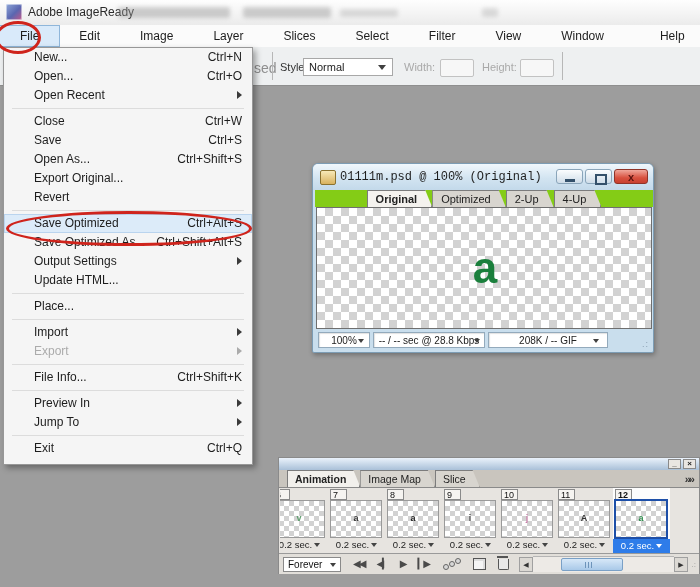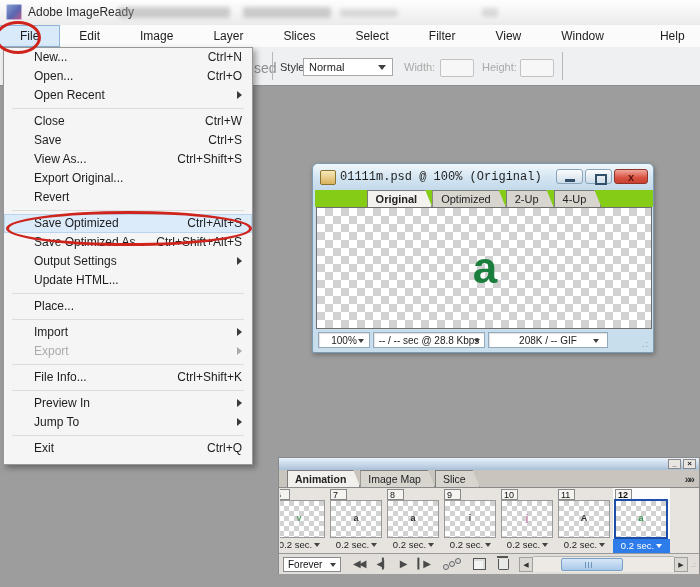--- a/index.html
+++ b/index.html
@@ -146,21 +146,21 @@
   <div class="msep"></div>
   <div class="mi">
       <span class="ml">Close</span>
       <span class="ms">Ctrl+W</span>
     </div>
   <div class="mi">
       <span class="ml">Save</span>
       <span class="ms">Ctrl+S</span>
     </div>
   <div class="mi">
-      <span class="ml">View As...</span>
+      <span class="ml">Open As...</span>
       <span class="ms">Ctrl+Shift+S</span>
     </div>
   <div class="mi">
       <span class="ml">Export Original...</span>
       <span class="ms"></span>
     </div>
   <div class="mi">
       <span class="ml">Revert</span>
       <span class="ms"></span>
     </div>

